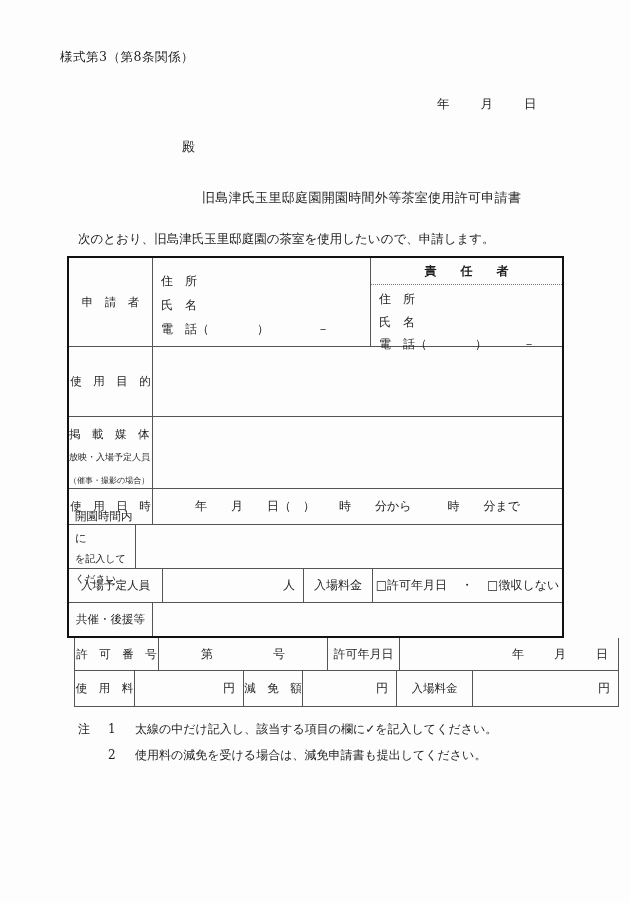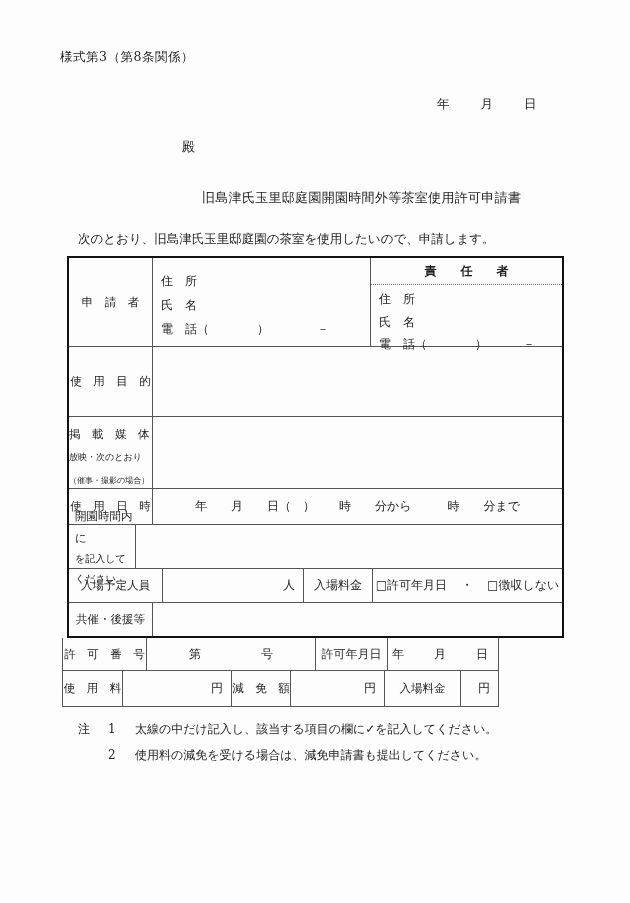--- a/index.html
+++ b/index.html
@@ -49,21 +49,21 @@
   .right-unit{display:flex;align-items:center;justify-content:flex-end;padding-right:8px;font-size:12px;}
   .small1{font-size:9px;margin-top:9px;}
   .small2{font-size:8px;margin-top:11px;}
   .rlab1{font-size:11.5px;line-height:22px;padding-left:6px;}
   .rlab2{font-size:10px;line-height:20px;padding-left:6px;}
   .reason-label{display:flex;flex-direction:column;justify-content:center;}
   .media-main{font-size:11.5px;margin-top:7px;}
 
   
   .bottom-table{
-    left:62px;top:638px;width:437px;
+    left:74px;top:638px;width:545px;
     border:1px solid #555;border-top:none;
     box-sizing:border-box;
     background:#fdfdfd;
     font-family:Liberation Serif, serif;
   }
   .perm-date-val{display:flex;align-items:center;justify-content:flex-end;padding-right:8px;letter-spacing:2px;font-size:12px;}
 
   .notes{left:78px;top:716px;font-size:12px;}
   .note-line{display:flex;line-height:26px;}
   .note-prefix{width:30px;}
@@ -101,21 +101,21 @@
 
     <div class="trow" style="height:70px;">
       <div class="tc label-c" style="width:84px;">使　用　目　的</div>
       <div class="tc lastc"></div>
     </div>
 
     <div class="trow" style="height:72px;">
       <div class="tc label-c" style="width:84px;">
         <div class="label-stack">
           <div class="media-main">掲　載　媒　体</div>
-          <div class="small1">放映・次のとおり</div>
+          <div class="small1">放映・入場予定人員</div>
           <div class="small2">（催事・撮影の場合）</div>
         </div>
       </div>
       <div class="tc lastc"></div>
     </div>
 
     <div class="trow" style="height:36px;">
       <div class="tc label-c" style="width:84px;">使　用　日　時</div>
       <div class="tc lastc center-cell">年　　月　　日（　）　　時　　分から　　　時　　分まで</div>
     </div>

